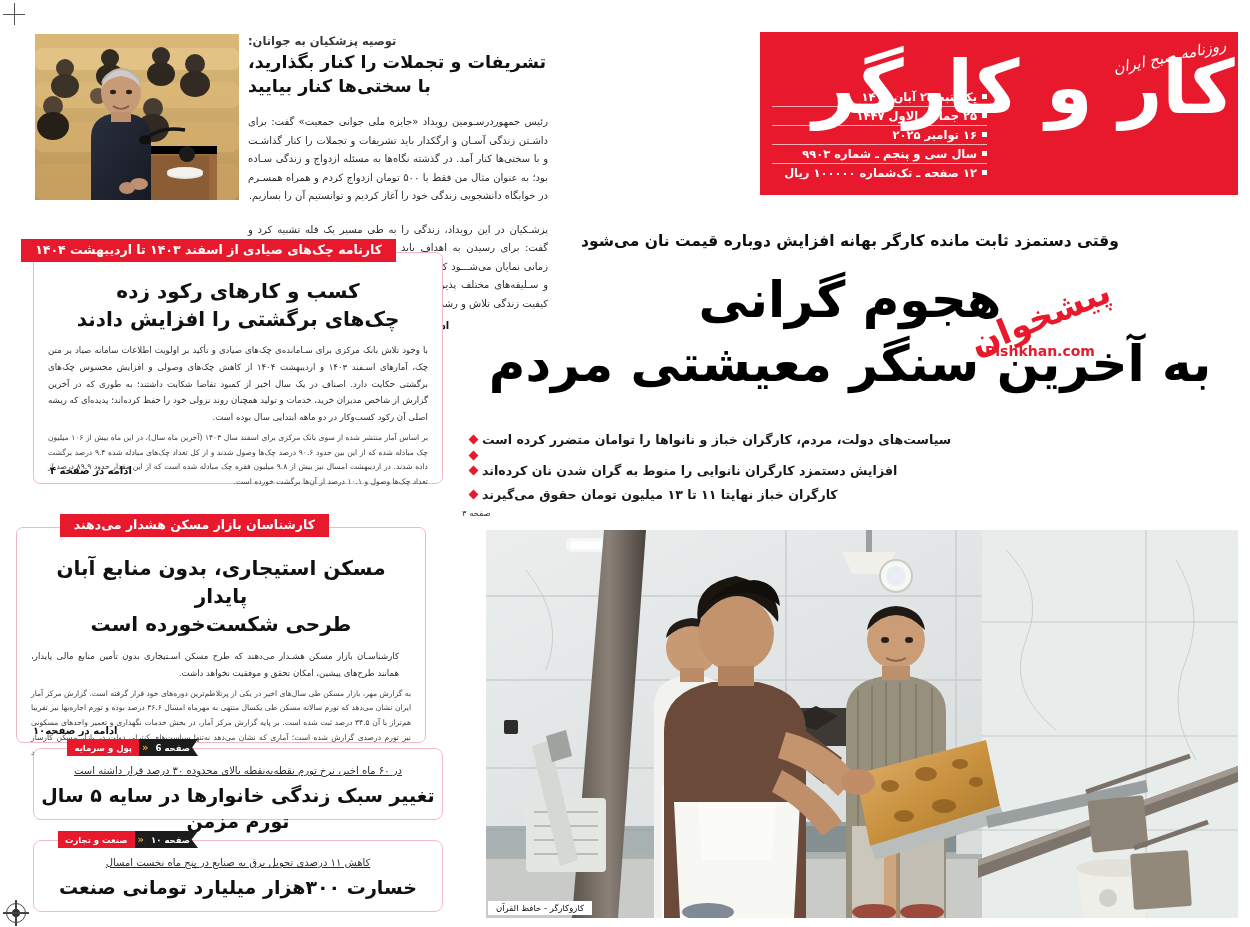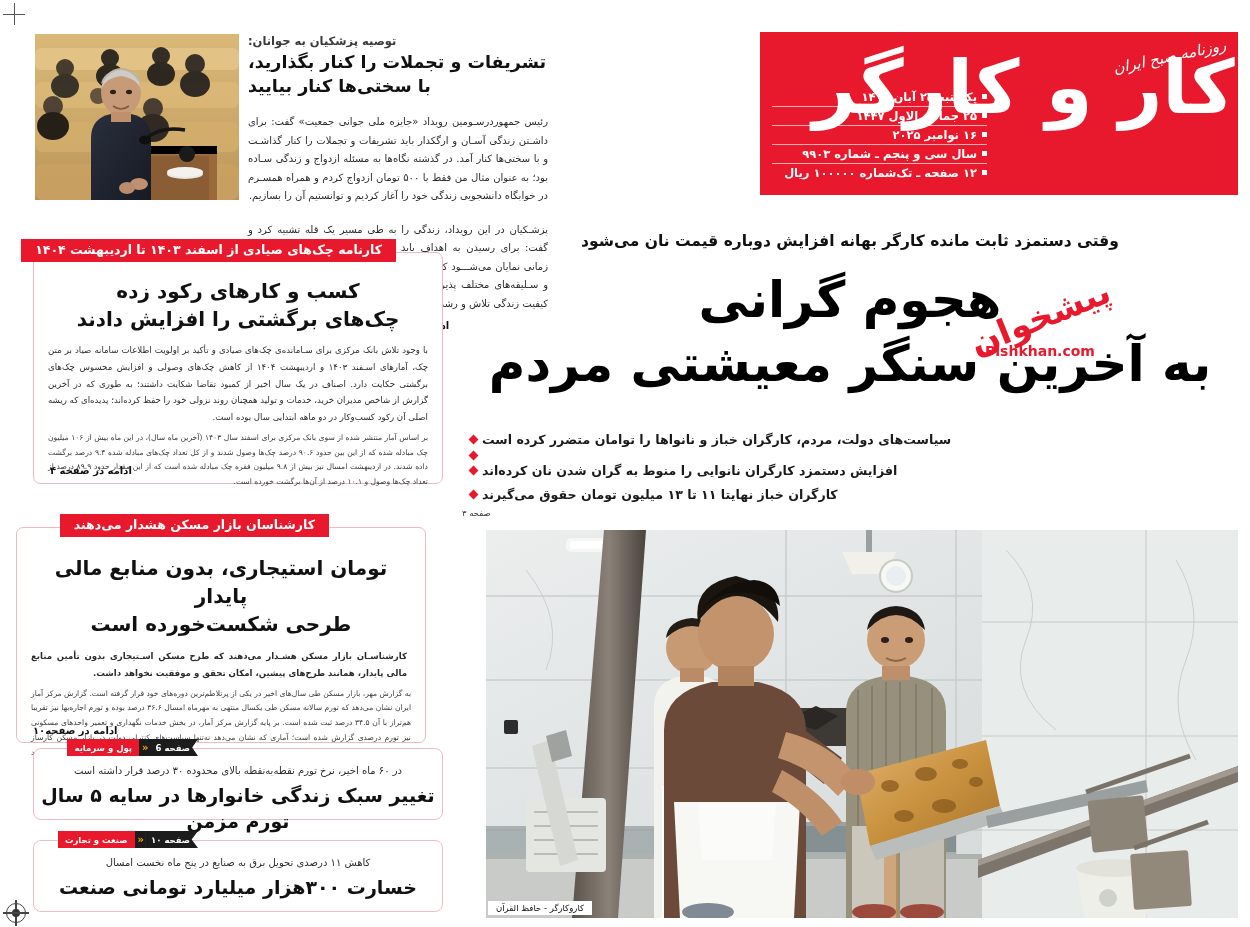--- a/index.html
+++ b/index.html
@@ -348,20 +348,21 @@
     color: #fff;
     padding: 0 8px 0 6px;
     display: flex; align-items: center;
     clip-path: polygon(0 0, 100% 0, 88% 50%, 100% 100%, 0 100%);
   }
   .teaser-kicker {
     font-size: 10px;
     color: #2b2b2b;
     text-align: center;
     margin-top: 16px;
+    text-decoration: underline;
   }
   .teaser-headline {
     font-size: 19px;
     font-weight: 700;
     color: #111;
     text-align: center;
     margin-top: 7px;
     line-height: 1.35;
   }
   #teaser-inflation { left: 33px; top: 748px; width: 410px; height: 72px; }
@@ -678,23 +679,23 @@
       <div class="card-headline">چک‌های برگشتی را افزایش دادند</div>
       <p class="card-body" style="margin:9px 0 5px 0;">با وجود تلاش بانک مرکزی برای سـامانده‌ی چک‌های صیادی و تأکید بر اولویت اطلاعات سامانه صیاد بر متن چک، آمارهای اسـفند ۱۴۰۳ و اردیبهشت ۱۴۰۴ از کاهش چک‌های وصولی و افزایش محسوس چک‌های برگشتی حکایت دارد. اصناف در یک سال اخیر از کمبود تقاضا شکایت داشتند؛ به طوری که در آخرین گزارش از شاخص مدیران خرید، خدمات و تولید همچنان روند نزولی خود را حفظ کرده‌اند؛ پدیده‌ای که ریشه اصلی آن رکود کسب‌وکار در دو ماهه ابتدایی سال بوده است.</p>
       <p class="card-body small" style="margin:0;">بر اساس آمار منتشر شده از سوی بانک مرکزی برای اسفند سال ۱۴۰۳ (آخرین ماه سال)، در این ماه بیش از ۱۰۶ میلیون چک مبادله شده که از این بین حدود ۹۰.۶ درصد چک‌ها وصول شدند و از کل تعداد چک‌های مبادله شده ۹.۴ درصد برگشت داده شدند. در اردیبهشت امسال نیز بیش از ۹.۸ میلیون فقره چک مبادله شده است که از این مقدار حدود ۸۹.۹ درصد از تعداد چک‌ها وصول و ۱۰.۱ درصد از آن‌ها برگشت خورده است.</p>
       <div class="card-continue" style="position:absolute; left:16px; bottom:7px;">ادامه در صفحه ۴</div>
     </div>
   </div>
 
   <div class="story-card" id="card-housing">
     <div class="card-ribbon">کارشناسان بازار مسکن هشدار می‌دهند</div>
     <div style="padding:26px 14px 0 14px;">
-      <div class="card-headline">تومان استیجاری، بدون منابع مالی پایدار</div>
+      <div class="card-headline">مسکن استیجاری، بدون منابع آبان پایدار</div>
       <div class="card-headline">طرحی شکست‌خورده است</div>
-      <p class="card-body" style="margin:10px 4px 5px 0;font-weight:bold;">کارشناسـان بازار مسکن هشـدار می‌دهند که طرح مسکن اسـتیجاری بدون تأمین منابع مالی پایدار، همانند طرح‌های پیشین، امکان تحقق و موفقیت نخواهد داشت.</p>
+      <p class="card-body" style="margin:10px 12px 5px 0;">کارشناسـان بازار مسکن هشـدار می‌دهند که طرح مسکن اسـتیجاری بدون تأمین منابع مالی پایدار، همانند طرح‌های پیشین، امکان تحقق و موفقیت نخواهد داشت.</p>
       <p class="card-body small" style="margin:0;">به گزارش مهر، بازار مسکن طی سال‌های اخیر در یکی از پرتلاطم‌ترین دوره‌های خود قرار گرفته است. گزارش مرکز آمار ایران نشان می‌دهد که تورم سالانه مسکن طی یکسال منتهی به مهرماه امسال ۳۶.۶ درصد بوده و تورم اجاره‌بها نیز تقریبا هم‌تراز با آن ۳۴.۵ درصد ثبت شده است. بر پایه گزارش مرکز آمار، در بخش خدمات نگهداری و تعمیر واحدهای مسکونی نیز تورم درصدی گزارش شده است؛ آماری که نشان می‌دهد نه‌تنها سیاست‌های کنترلی دولت در بازار مسکن کارساز نبوده، بلکه بخش زیادی از درآمد خانوار صرف هزینه‌های مسکن می‌شود. این شرایط به معنای آن است که توان خرید مردم برای خانه‌دار شدن روزبه‌روز کاهش یافته و مستأجران نیز با فشار اقتصادی شدید اجاره‌بها مواجه‌اند.</p>
       <div class="card-continue" style="position:absolute; left:16px; bottom:6px;">ادامه در صفحه۱۰</div>
     </div>
   </div>
 
   <div class="teaser-card" id="teaser-inflation">
     <div class="teaser-tag">
       <span class="tag-page">صفحه 6</span>
       <span class="tag-chev">«</span>
       <span class="tag-section">پول و سرمایه</span>

